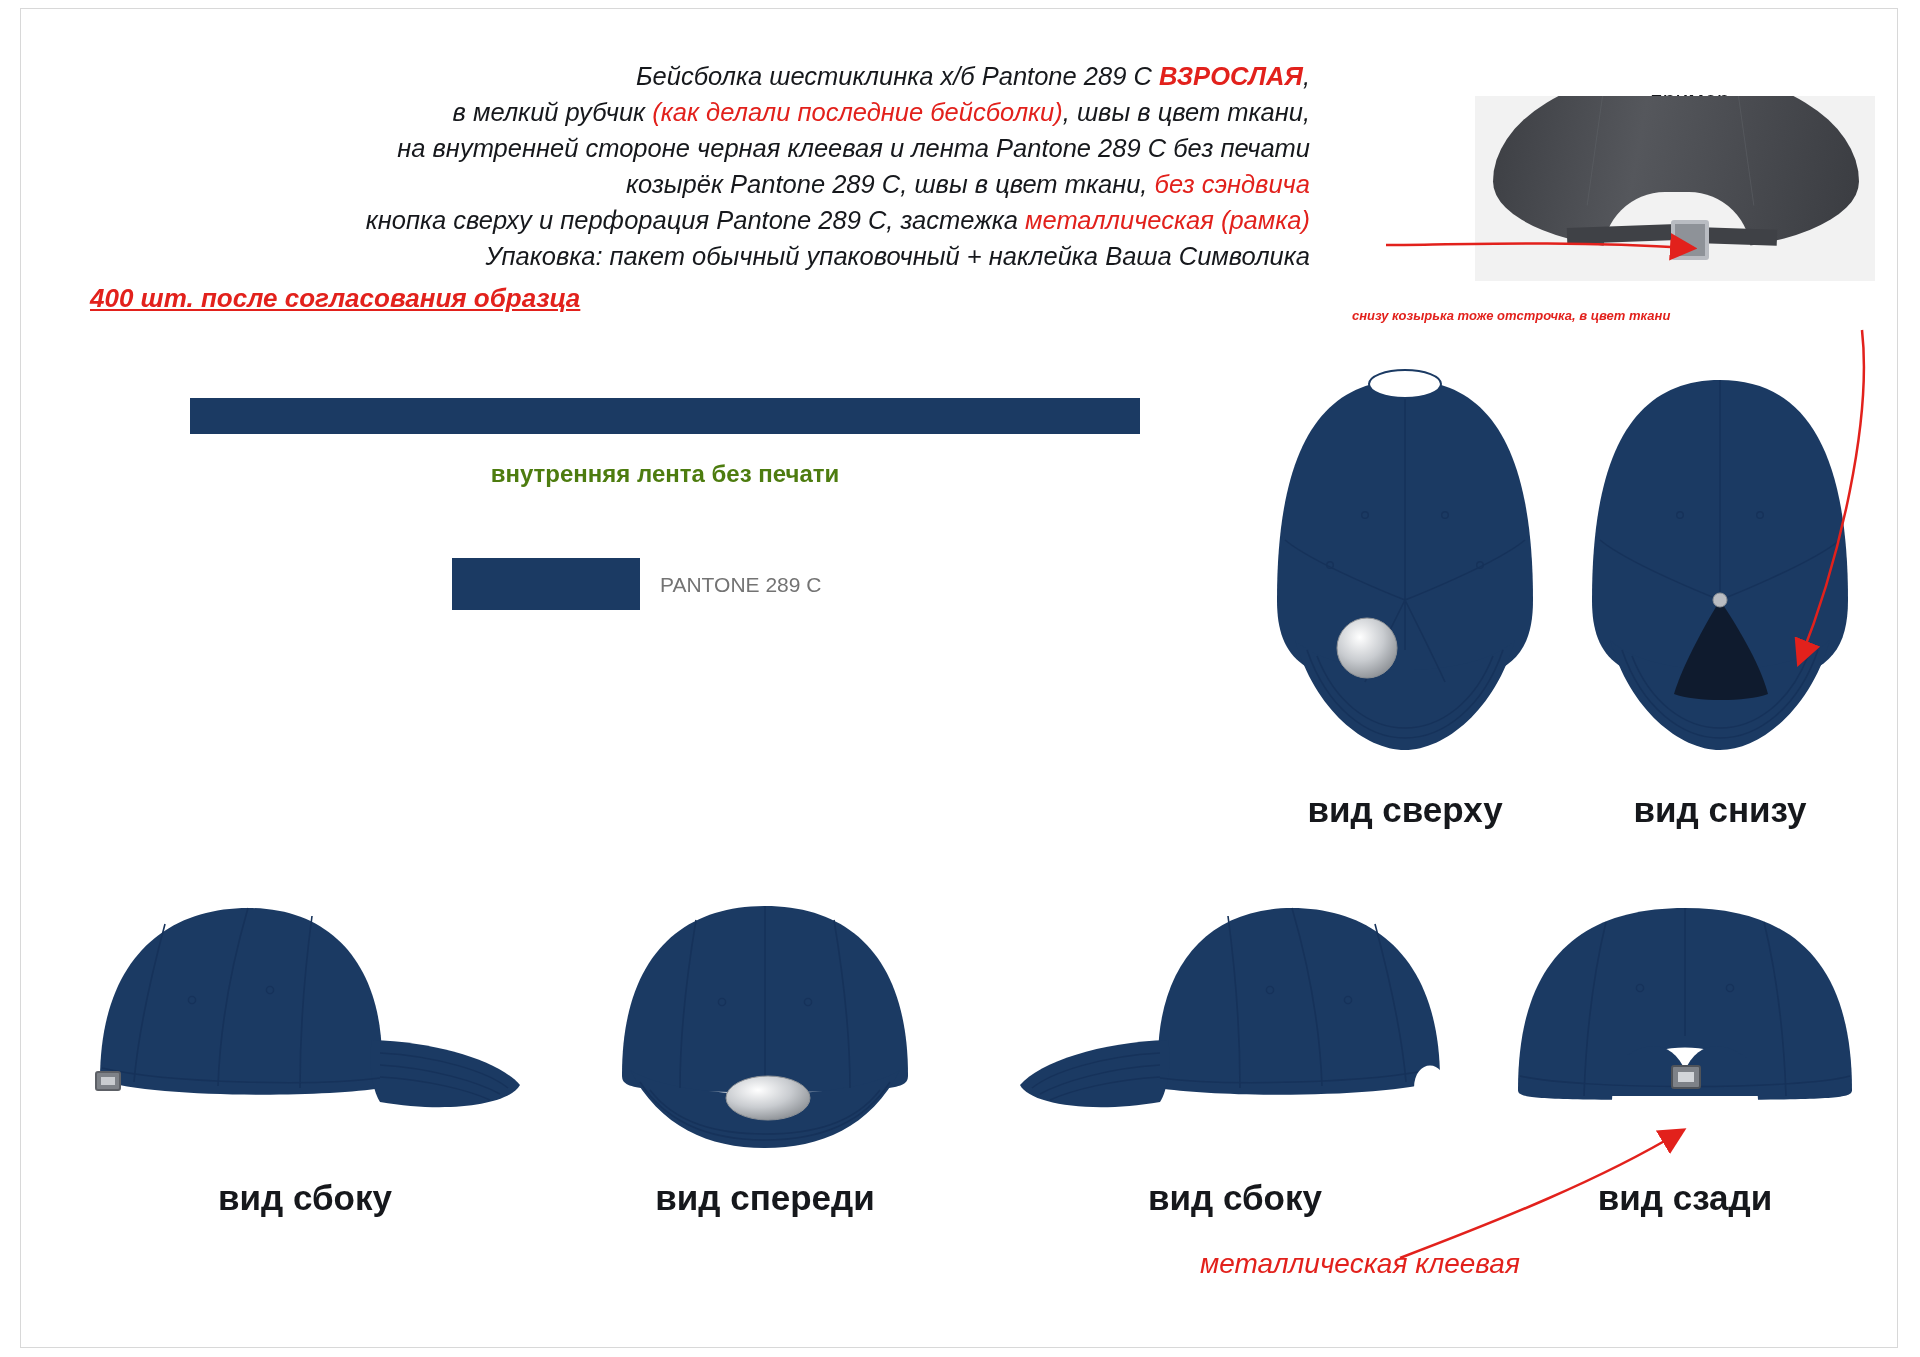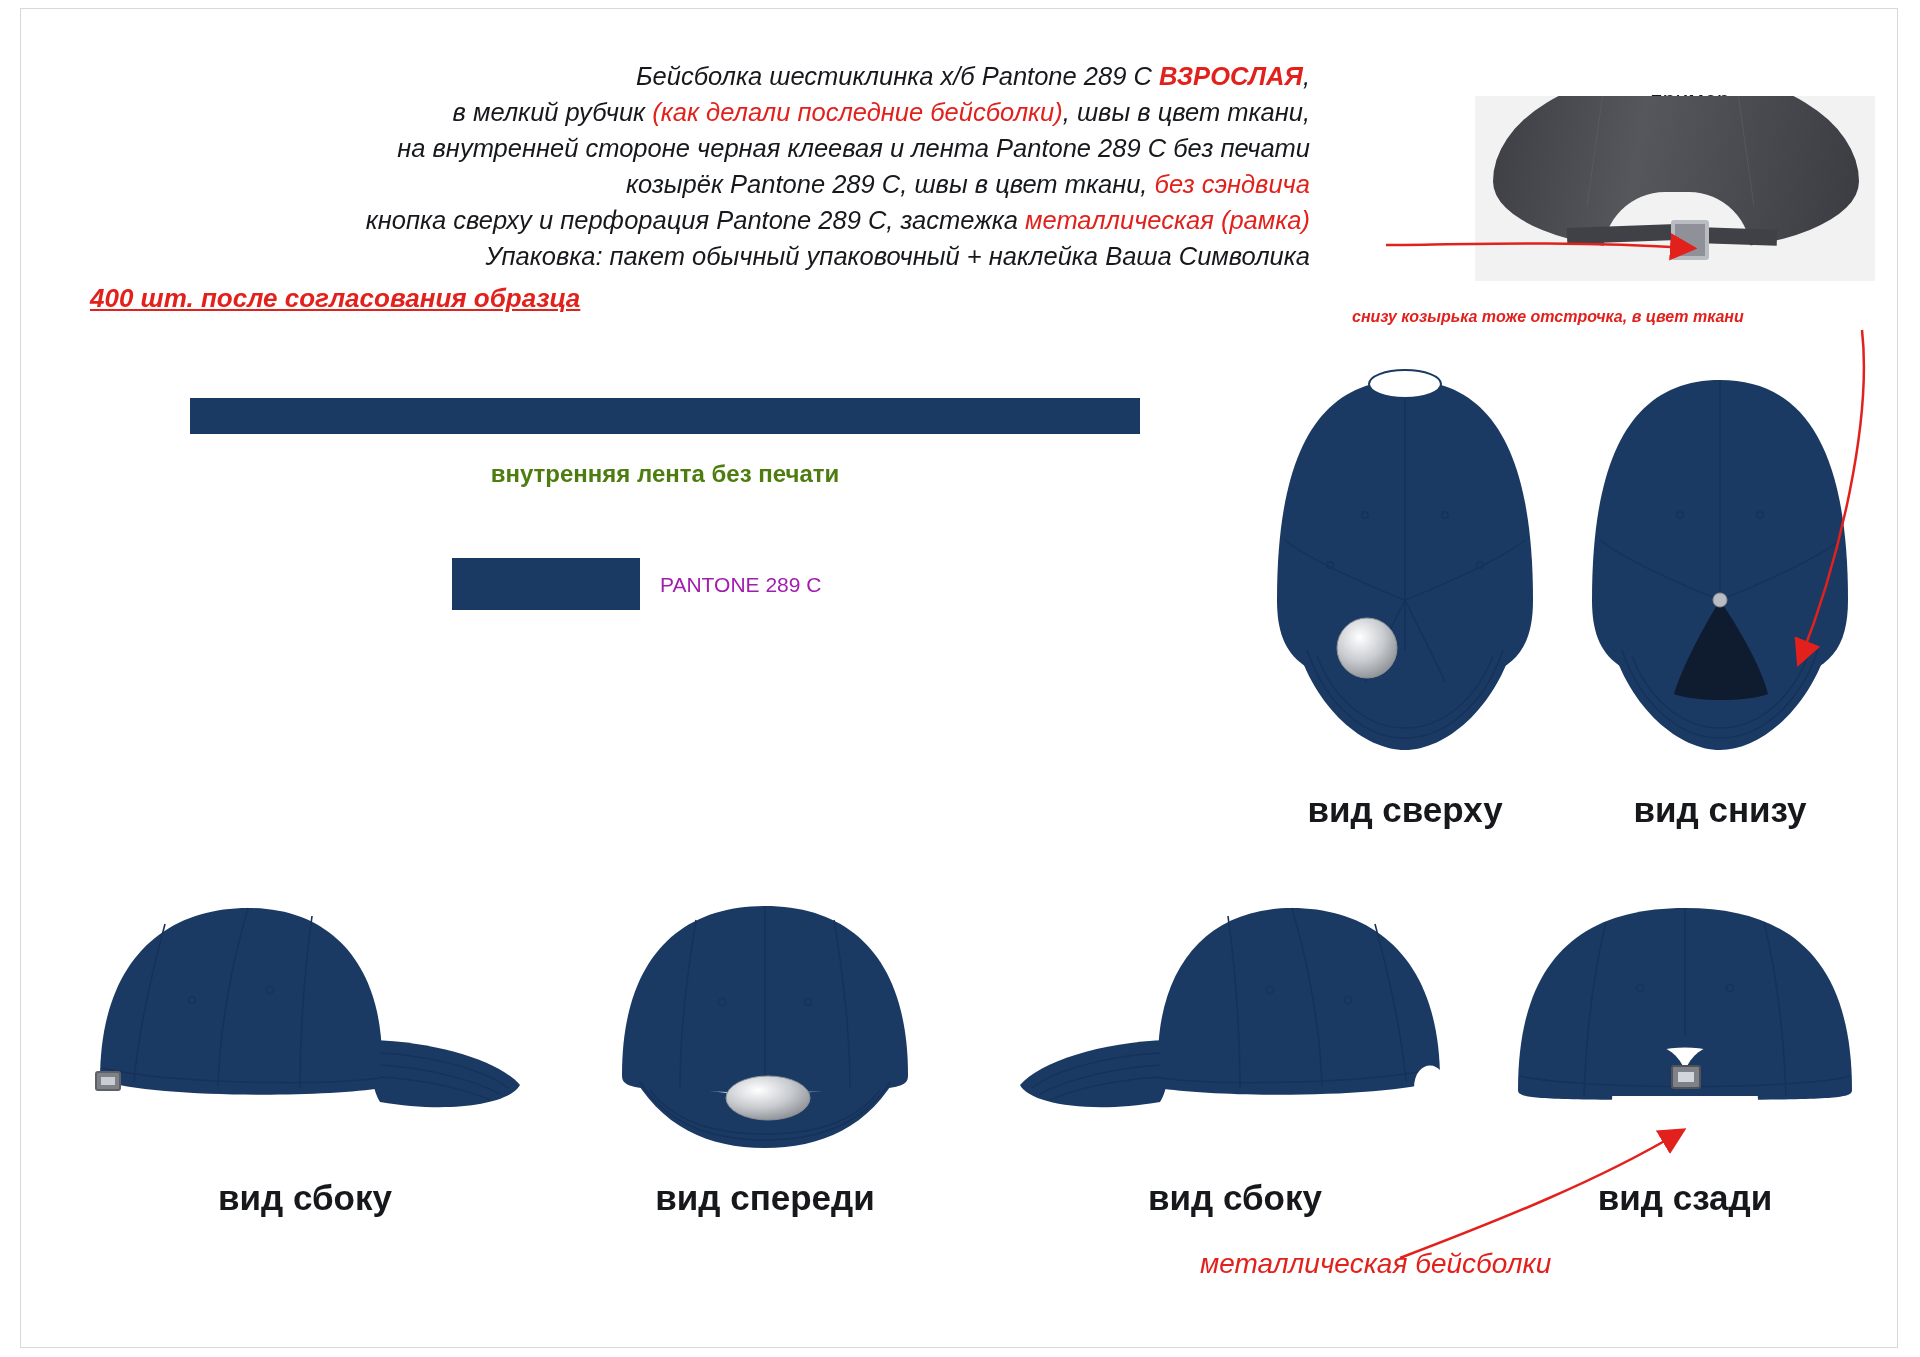--- a/index.html
+++ b/index.html
@@ -44,21 +44,21 @@
     position:absolute;left:190px;top:460px;width:950px;
     text-align:center;
     font-weight:bold;font-size:24px;color:#4d7c0f;
   }
   #pantone-swatch{
     position:absolute;left:452px;top:558px;width:188px;height:52px;
     background:#1b3a63;
   }
   #pantone-label{
     position:absolute;left:660px;top:573px;
-    font-size:21px;color:#a21caf;
+    font-size:21px;color:#737373;
   }
 
   
   #example-caption{
     position:absolute;left:1480px;top:62px;width:420px;text-align:center;
     font-weight:normal;font-size:23px;color:#16181c;margin-top:25px;
   }
   #example-photo{
     position:absolute;left:1475px;top:96px;width:400px;height:185px;
     background:#f2f2f2;overflow:hidden;
@@ -84,21 +84,21 @@
     position:absolute;left:196px;top:124px;width:30px;height:32px;
     border:4px solid #b9bcc2;background:#8e9298;border-radius:3px;
   }
   #example-photo .seam{
     position:absolute;border-top:1px solid #5d6066;opacity:.6;
   }
 
   
   #note-stitch{
     position:absolute;left:1352px;top:308px;width:560px;
-    font-weight:bold;font-style:italic;font-size:16px;color:#e2211c;
+    font-weight:bold;font-style:italic;font-size:13px;color:#e2211c;
     white-space:nowrap;
   }
   #note-clasp{
     position:absolute;left:1200px;top:1248px;width:560px;
     font-style:italic;font-size:28px;color:#e2211c;
     white-space:nowrap;
   }
 
   
   #arrows{position:absolute;left:0;top:0;width:1920px;height:1357px;pointer-events:none;}
@@ -141,21 +141,21 @@
     <div class="cap-shade"></div>
     <div class="notch"></div>
     <div class="strapL"></div>
     <div class="strapR"></div>
     <div class="buckle"></div>
     <div class="seam" style="left:120px;top:-10px;width:1px;height:120px;border-left:1px solid #5d6066;border-top:none;transform:rotate(8deg);"></div>
     <div class="seam" style="left:270px;top:-10px;width:1px;height:120px;border-left:1px solid #5d6066;border-top:none;transform:rotate(-8deg);"></div>
   </div>
 
   <div id="note-stitch">снизу козырька тоже отстрочка, в цвет ткани</div>
-  <div id="note-clasp">металлическая бейсболки</div>
+  <div id="note-clasp">металлическая клеевая</div>
 
   <div id="cap-top">
     <svg width="300" height="430" viewBox="0 0 300 430" xmlns="http://www.w3.org/2000/svg">
       <defs>
         <radialGradient id="btnG" cx="38%" cy="32%" r="72%">
           <stop offset="0%" stop-color="#ffffff"></stop>
           <stop offset="55%" stop-color="#c9ccd0"></stop>
           <stop offset="100%" stop-color="#8d9196"></stop>
         </radialGradient>
       </defs>

